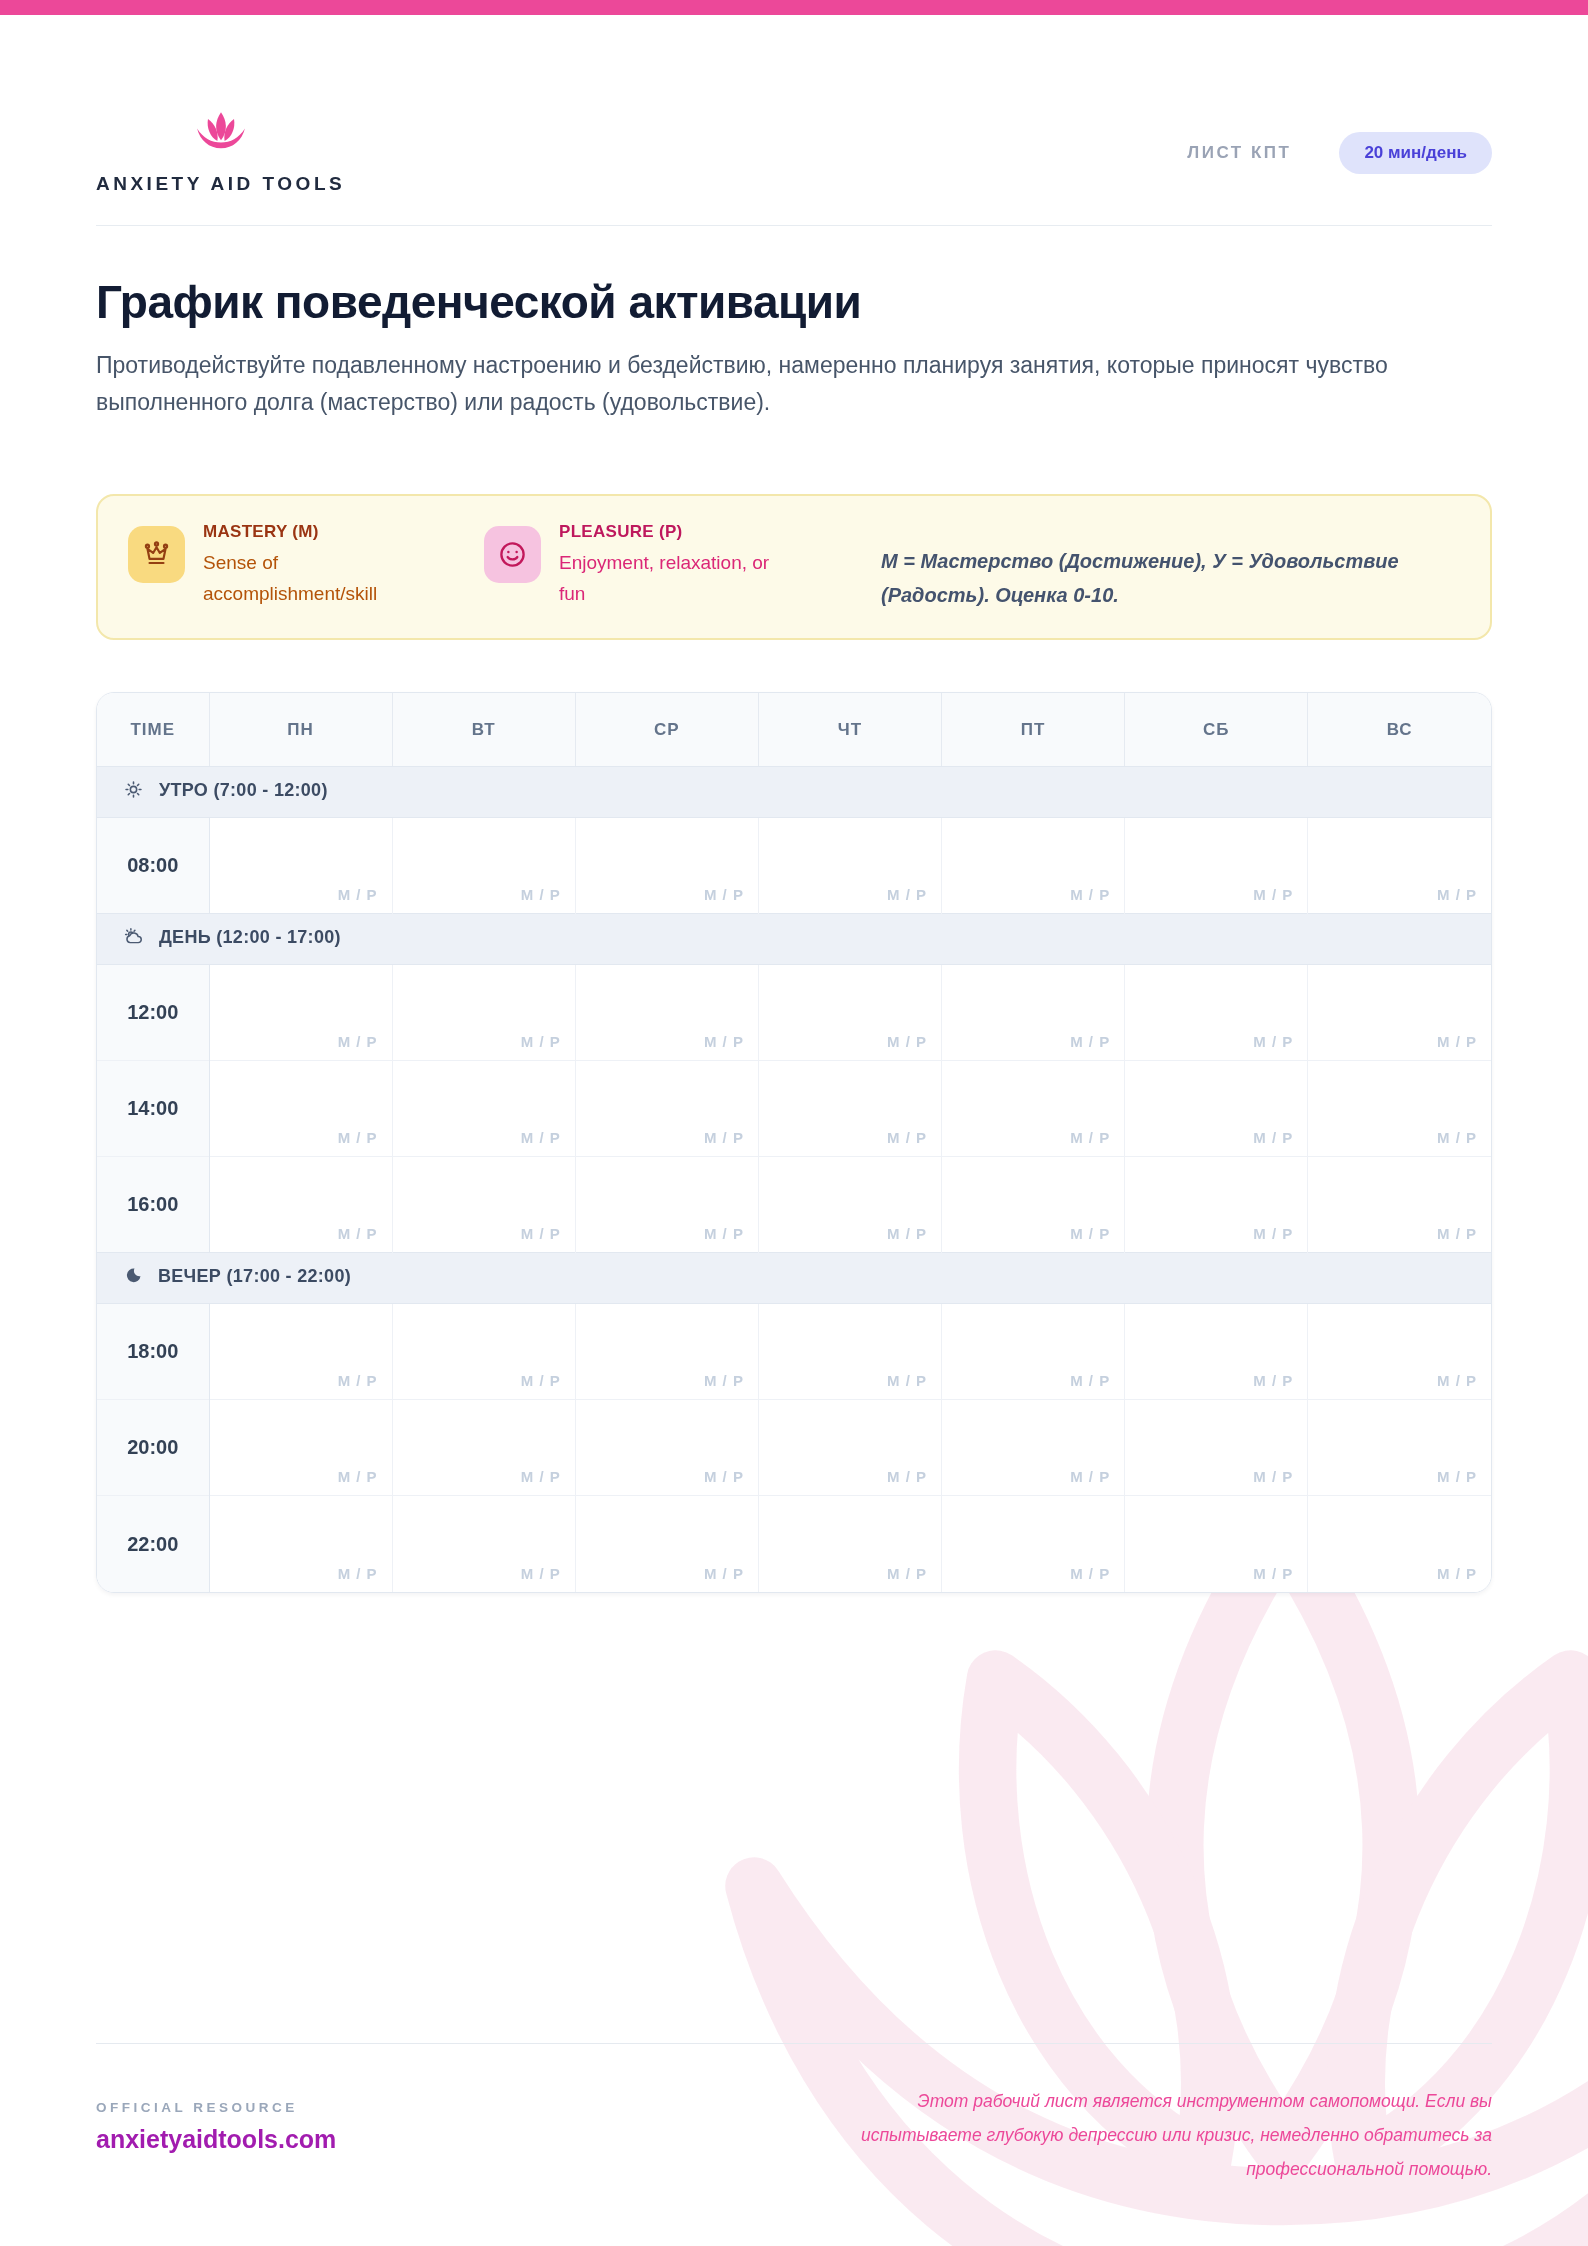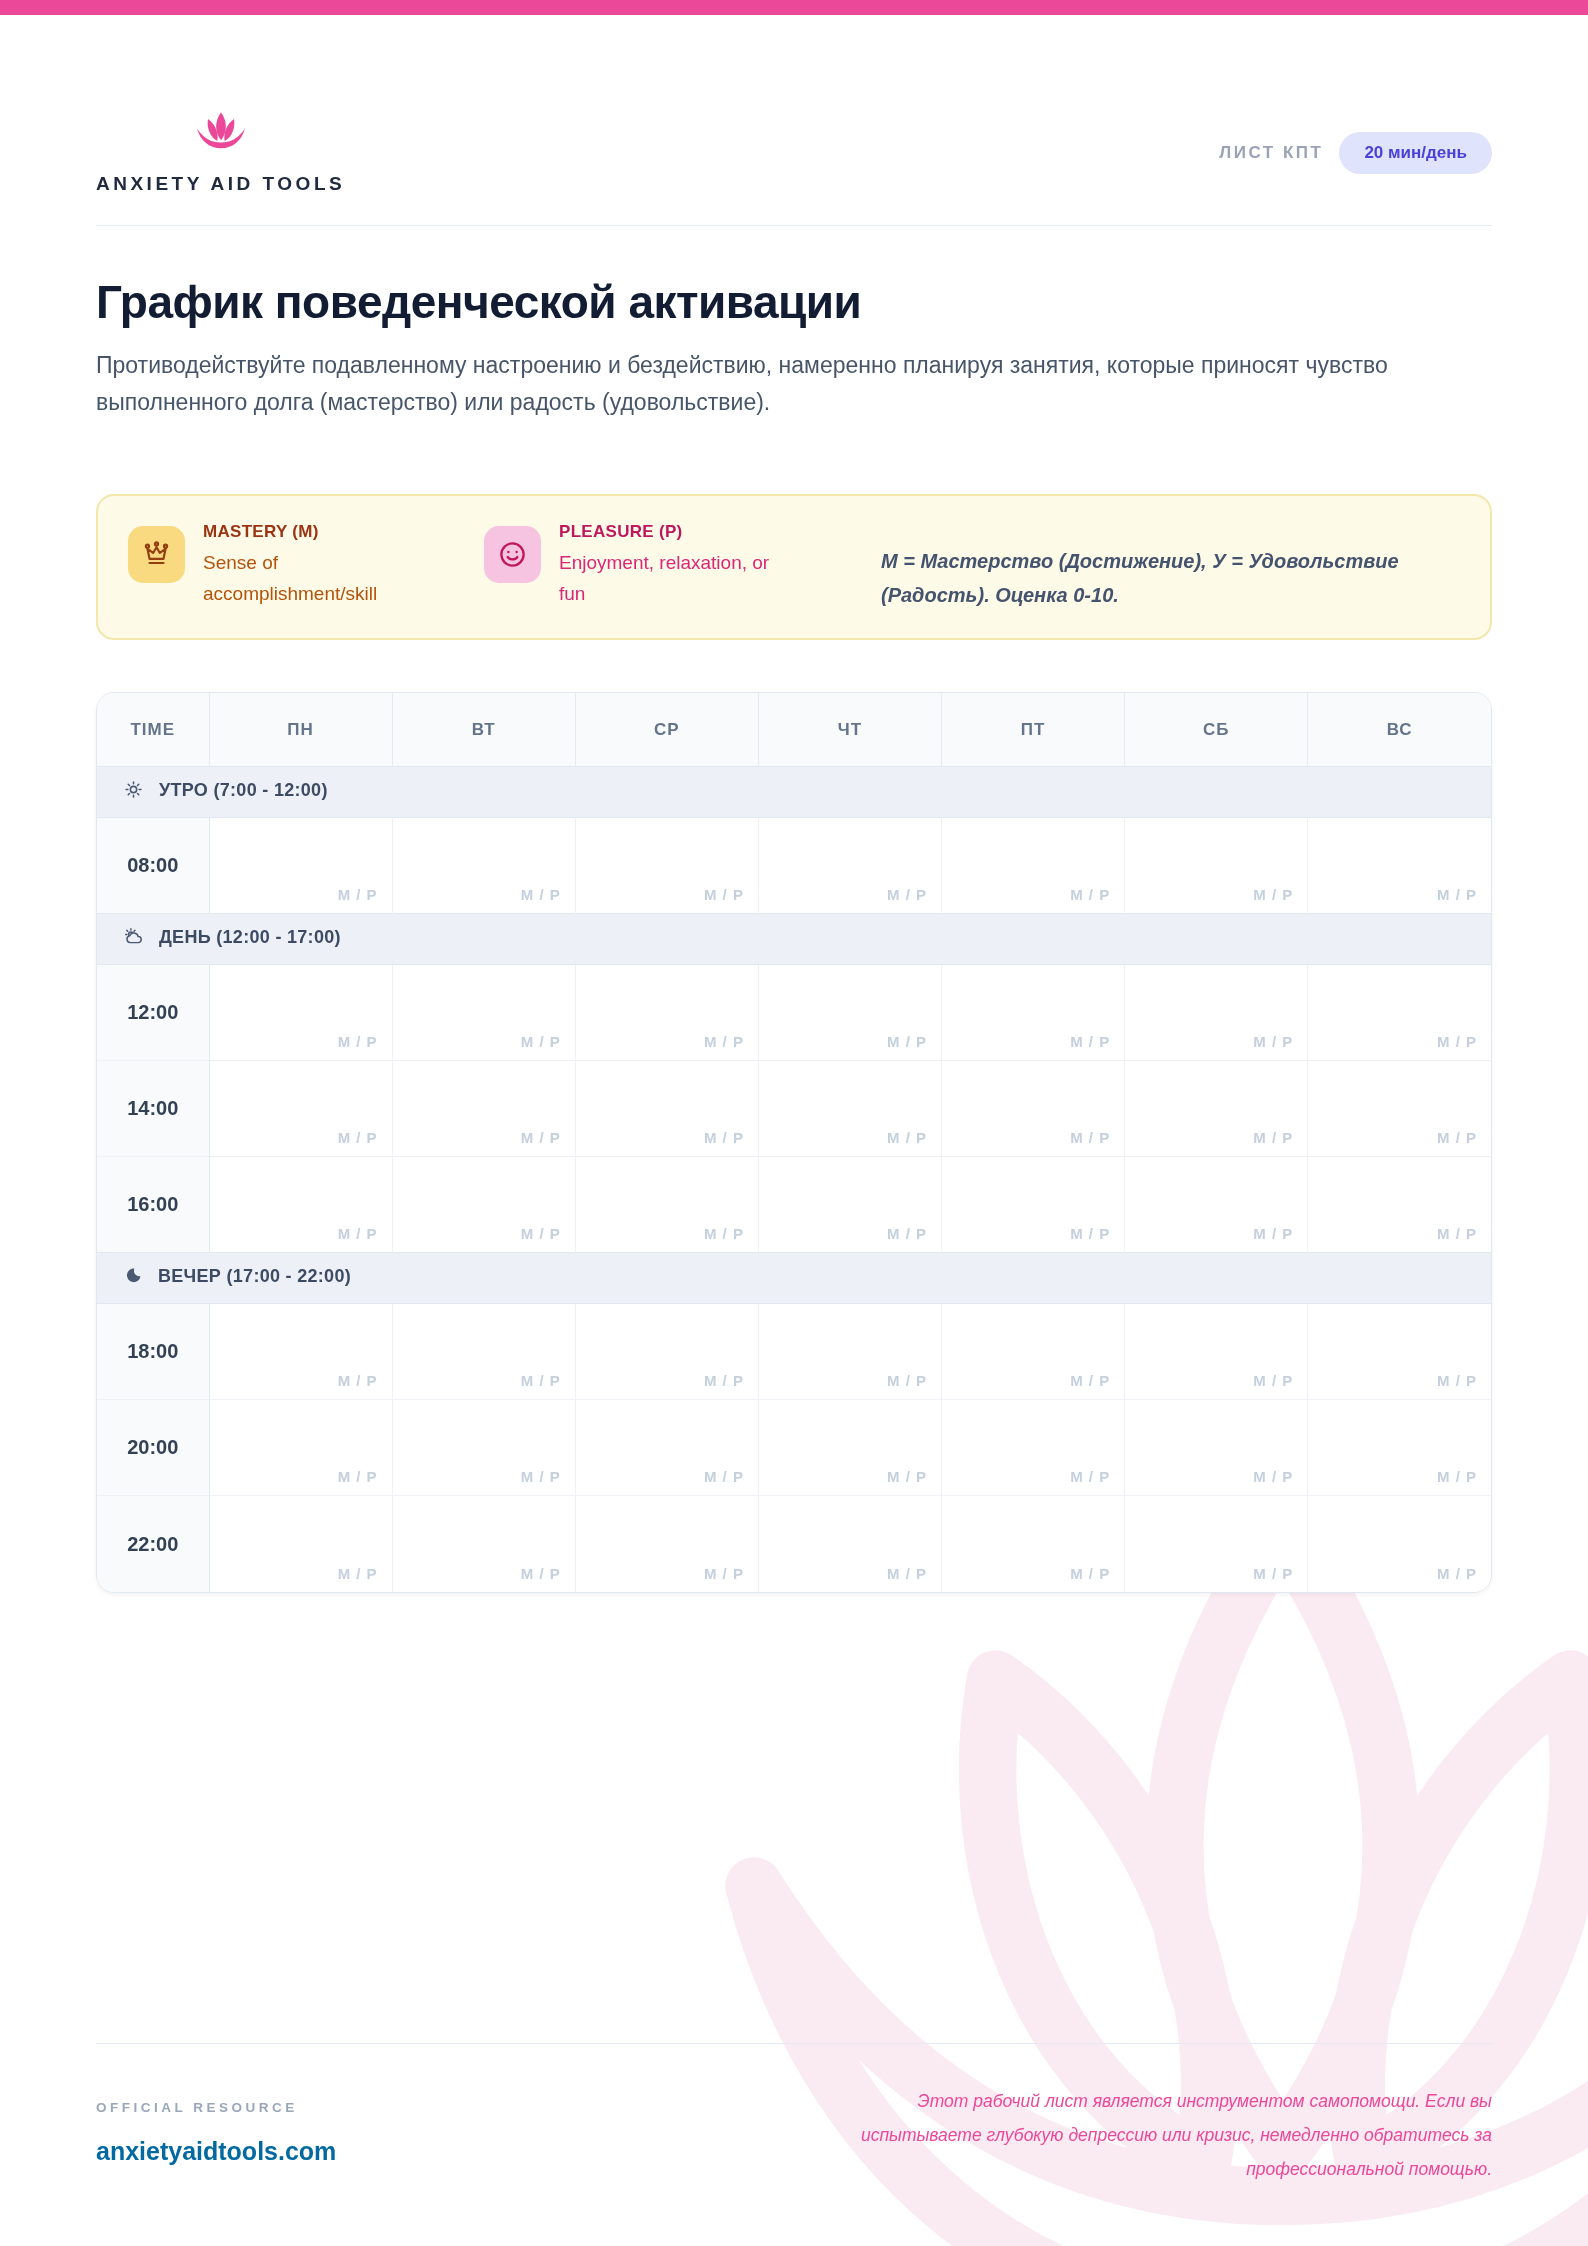--- a/index.html
+++ b/index.html
@@ -11,21 +11,21 @@
   .watermark{position:absolute;right:-270px;bottom:-150px;width:1150px;z-index:0;pointer-events:none;}
   .watermark svg{width:100%;height:auto;opacity:.55;}
   .sheet{position:relative;z-index:1;box-sizing:border-box;height:2231px;
     padding:0 96px;display:flex;flex-direction:column;}
 
   
   .hdr{margin-top:95px;display:flex;align-items:center;justify-content:space-between;}
   .brandwrap{display:flex;align-items:center;gap:21px;flex-direction:column;}
   .logo svg{display:block;}
   .brand{font-size:19px;font-weight:800;letter-spacing:3.5px;color:#212b3f;}
-  .hdr-right{display:flex;align-items:center;gap:16px;}
+  .hdr-right{display:flex;align-items:center;gap:48px;}
   .doctype{font-size:17px;font-weight:700;letter-spacing:2.5px;color:#9aa3b5;}
   .badge{background:var(--badge-bg,#dfe3fb);color:var(--badge-text,#4a41d8);
     font-size:17px;font-weight:800;padding:11px 25px;border-radius:999px;}
   .hdr-divider{height:1px;background:#e7ecf1;margin-top:30px;}
 
   
   .title{margin:50px 0 0;font-size:46px;line-height:1.15;font-weight:800;color:#121c33;letter-spacing:-.5px;}
   .subtitle{margin-top:18px;font-size:23px;line-height:1.62;color:#475569;max-width:1345px;}
 
   
@@ -62,21 +62,21 @@
   .mp{position:absolute;bottom:10px;right:14px;font-size:15px;font-weight:700;
     letter-spacing:1px;color:#c5d0de;}
 
   .flex-spacer{flex:1;}
 
   
   .ftr-divider{height:1px;background:#e5eaf0;}
   .ftr{display:flex;justify-content:space-between;align-items:flex-start;padding:40px 0 60px;}
   .ftr-left{margin-top:16px;}
   .official{font-size:13.5px;font-weight:800;letter-spacing:3.5px;color:#9aa7ba;}
-  .site{margin-top:22px;font-size:25px;font-weight:800;color:#0369a1;}
+  .site{margin-top:10px;font-size:25px;font-weight:800;color:#a21caf;}
   .disclaimer{max-width:655px;text-align:right;font-size:17.5px;font-style:italic;
     color:#ec4899;line-height:1.95;}
 </style>
 </head>
 <body style="--accent: #ec4899; --badge-bg: #dfe3fb; --badge-text: #4a41d8;">
 
 <div class="topbar"></div>
 
 <div class="watermark">
   <svg viewBox="0 0 200 156" fill="none" stroke="#f7d9e6" stroke-width="10" stroke-linejoin="round">

